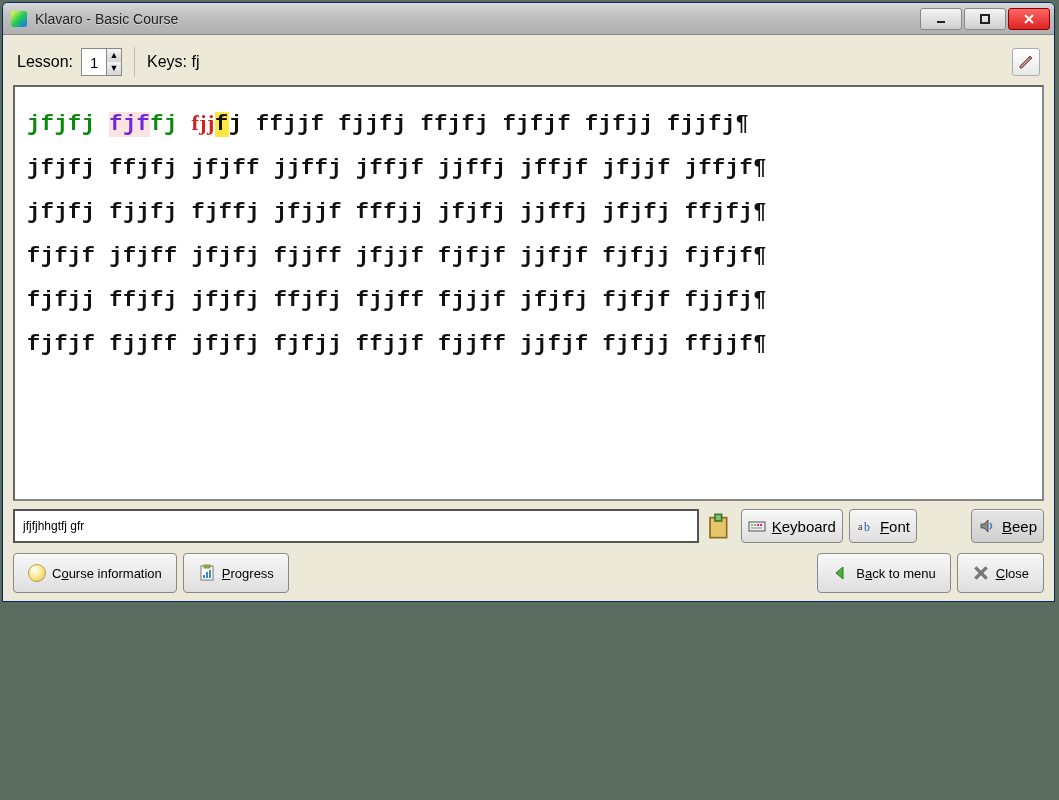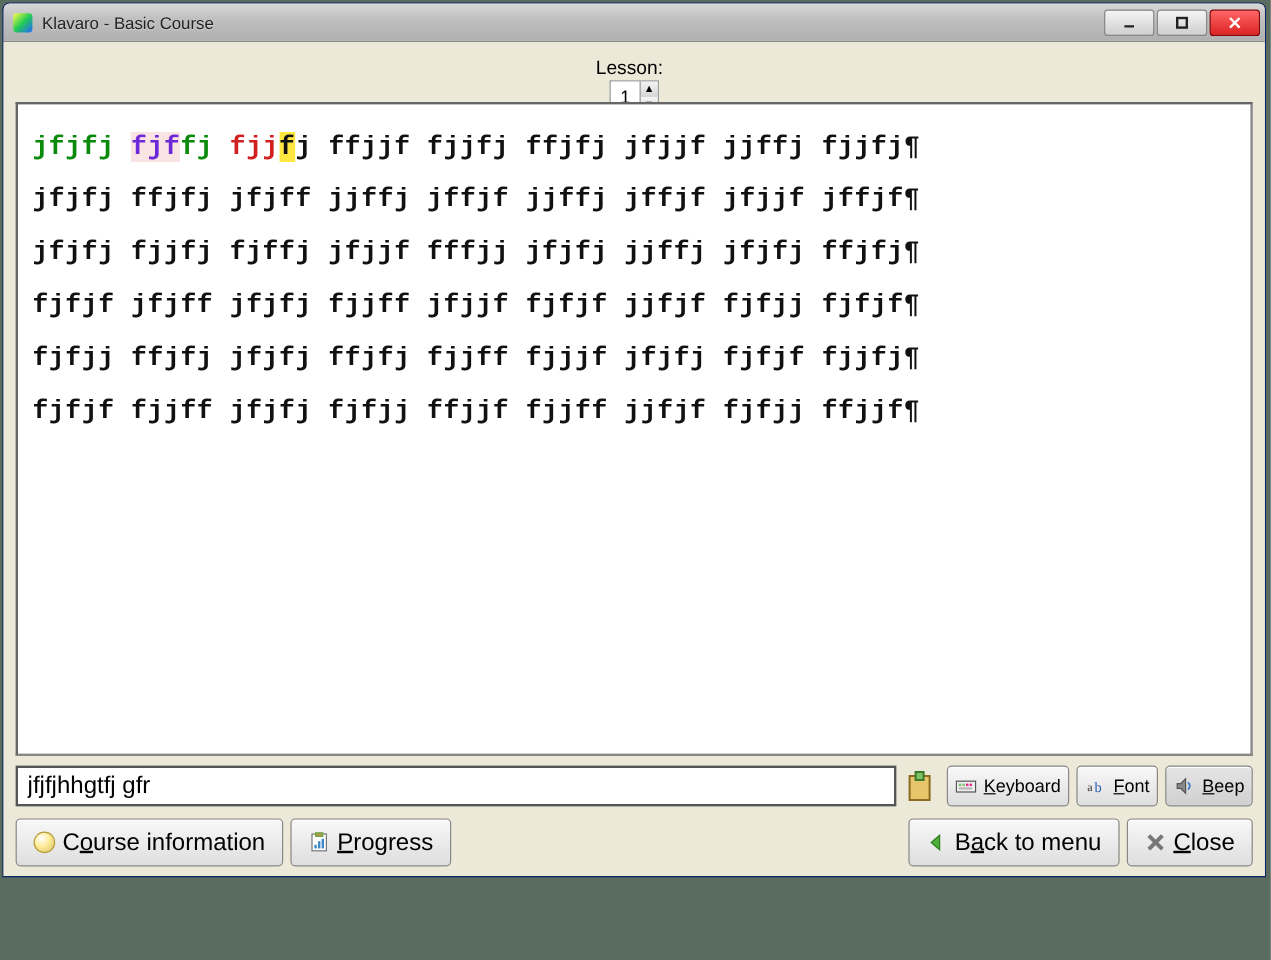--- a/index.html
+++ b/index.html
@@ -11,21 +11,21 @@
     background: #5a6b5f;
     width: 1059px;
     height: 800px;
     overflow: hidden;
   }
   .window {
     position: absolute;
     left: 2px;
     top: 2px;
     width: 1053px;
-    height: 729px;
+    height: 600px;
     background: #ece9d8;
     border: 1px solid #0a246a;
     border-radius: 6px 6px 0 0;
     display: flex;
     flex-direction: column;
   }
   .titlebar {
     height: 32px;
     background: linear-gradient(to bottom, #d8d8d8, #c0c0c0 40%, #b0b0b0);
     border-bottom: 1px solid #888;
@@ -65,21 +65,20 @@
     padding: 10px 10px 8px 10px;
     background: #ece9d8;
     display:flex;
     flex-direction:column;
   }
   .toolbar-top {
     display:flex;
     align-items:center;
     height: 40px;
     padding: 4px 4px 10px 4px;
-    flex-direction: column;
   }
   .lesson-label { font-size:16px; margin-right:8px; }
   .spinner {
     display:flex;
     align-items:stretch;
     border:1px solid #888;
     background:#fff;
     height:28px;
   }
   .spinner-value {
@@ -120,66 +119,66 @@
     font-size: 22px;
     font-weight: bold;
     line-height: 2.0;
     letter-spacing: 0.5px;
     overflow: hidden;
     position:relative;
   }
   .text-line { white-space: pre; color:#111; }
   .correct { color:#0a8a0a; }
   .wrong { color:#6d28d9; background:#f9e3e3; }
-  .wrong2 { color:#d02020; }
+  .wrong2 { color:#d02020;font-family:Liberation Serif, serif; }
   .cursor-hl { background:#ffe640; }
   .pilcrow { color:#111; }
 
   .bottom-row {
     display:flex;
     align-items:center;
     gap:6px;
     padding:8px 0 4px 0;
   }
   .type-input {
     flex:1;
     height:34px;
     border:2px solid #555;
     background:#fff;
-    font-size:20px;
+    font-size:12px;
     padding:2px 8px;
     font-family: Tahoma, Arial, sans-serif;
   }
   .small-iconbtn {
     width:30px;height:30px;
     display:flex;align-items:center;justify-content:center;
   }
   .btn {
     height:34px;
     padding:2px 6px;
     background:linear-gradient(#f8f8f8,#dedede);
     border:1px solid #888;
     border-radius:4px;
     display:flex;align-items:center;gap:6px;
     cursor:pointer;
     font-size:15px;
     box-shadow: inset 0 1px 0 #fff;
   }
-  .btn.deep { background:linear-gradient(#e5e5e5,#d0d0d0); }
+  .btn.deep { background:linear-gradient(#e5e5e5,#d0d0d0);margin-left:48px; }
   .btn .ul { text-decoration:underline; }
   .btn svg { width:18px;height:18px; }
 
   .bottom-row2 {
     display:flex;
     align-items:center;
     gap:6px;
     padding-top:6px;
   }
   .bottom-row2 .spacer { flex:1; }
-  .btn.lg { height:40px; padding:4px 14px; font-size:20px; }
+  .btn.lg { height:40px; padding:4px 14px; font-size:13px; }
   .icon-lb {
     width:18px;height:18px;display:inline-block;border-radius:50%;
     background:radial-gradient(circle at 35% 30%,#fff,#ffeb96 45%,#d6c16a);
     border:1px solid #b89e3a;
   }
   .icon-chart { width:18px;height:18px; }
   .icon-back { width:18px;height:18px; }
   .icon-x { width:16px;height:16px; }
 </style>
 </head>
@@ -224,21 +223,21 @@
       <span class="lesson-label">Keys: fj</span>
       <div class="edit-icon">
         <svg viewBox="0 0 16 16">
             <path d="M2 14 L4 14 L13 5 L11 3 L2 12 Z" fill="#b88" stroke="#754" stroke-width="1"></path>
             <path d="M11 3 L13 5 L14 4 L12 2 Z" fill="#d99" stroke="#754" stroke-width="1"></path>
           </svg>
       </div>
     </div>
 
     <div class="text-area">
-      <div class="text-line"><span class="correct">jfjfj</span> <span class="wrong">fjf</span><span class="correct">fj</span> <span class="wrong2">fjj</span><span class="cursor-hl">f</span><span>j ffjjf fjjfj ffjfj jfjjf jjffj fjjfj</span><span class="pilcrow">¶</span></div>
+      <div class="text-line"><span class="correct">jfjfj</span> <span class="wrong">fjf</span><span class="correct">fj</span> <span class="wrong2">fjj</span><span class="cursor-hl">f</span><span>j ffjjf fjjfj ffjfj fjfjf fjfjj fjjfj</span><span class="pilcrow">¶</span></div>
       <div class="text-line"><span>jfjfj ffjfj jfjff jjffj jffjf jjffj jffjf jfjjf jffjf</span><span class="pilcrow">¶</span></div>
       <div class="text-line"><span>jfjfj fjjfj fjffj jfjjf fffjj jfjfj jjffj jfjfj ffjfj</span><span class="pilcrow">¶</span></div>
       <div class="text-line"><span>fjfjf jfjff jfjfj fjjff jfjjf fjfjf jjfjf fjfjj fjfjf</span><span class="pilcrow">¶</span></div>
       <div class="text-line"><span>fjfjj ffjfj jfjfj ffjfj fjjff fjjjf jfjfj fjfjf fjjfj</span><span class="pilcrow">¶</span></div>
       <div class="text-line"><span>fjfjf fjjff jfjfj fjfjj ffjjf fjjff jjfjf fjfjj ffjjf</span><span class="pilcrow">¶</span></div>
     </div>
 
     <div class="bottom-row">
       <input class="type-input" value="jfjfjhhgtfj gfr" style="">
       <div class="small-iconbtn">

